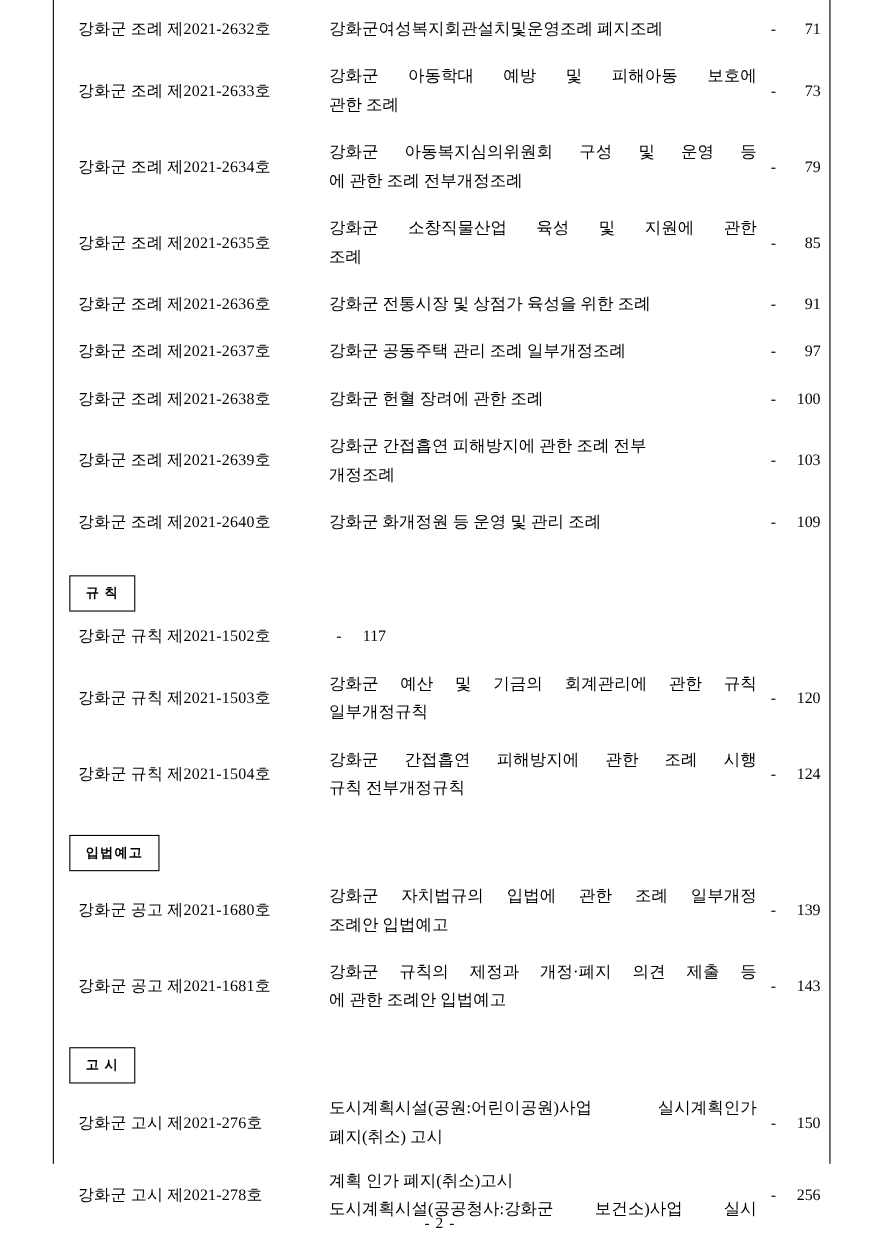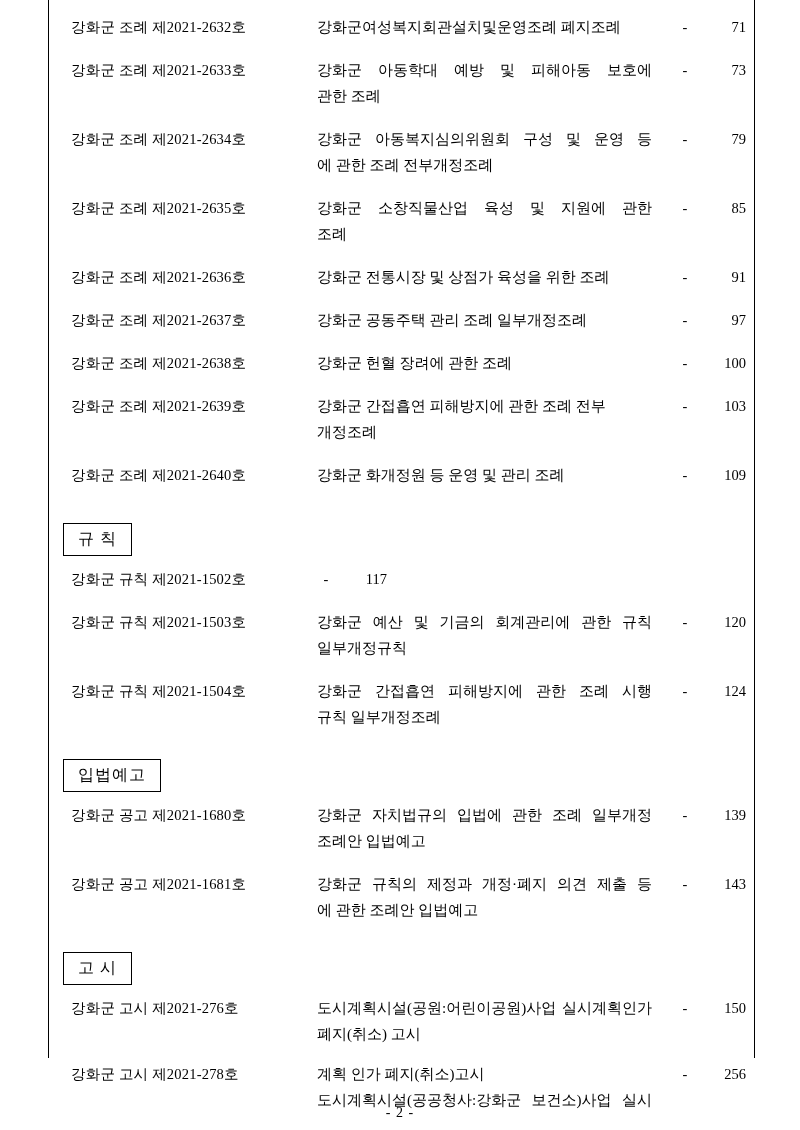--- a/index.html
+++ b/index.html
@@ -42,22 +42,21 @@
     left: 49px;
     top: 0px;
     width: 705px;
     height: 1058px;
     box-sizing: border-box;
     padding: 14px 0 0 0;
   }
   .row {
     margin: 0 0 17px 0;
     display: flex;
-    align-items: flex-start;
-    gap: 18px;
+    align-items: center;
   }
   .row.tight {
     margin-bottom: 14px;
     font-family: Liberation Serif, serif;
   }
   .col-no {
     width: 250px;
     flex: 0 0 250px;
     font-size: 14.5px;
     line-height: 26px;
@@ -95,23 +94,23 @@
     line-height: 26px;
     text-align: right;
     padding-right: 8px;
     box-sizing: border-box;
   }
   .section-head {
     margin: 6px 0 10px 14px;
     display: inline-block;
     border: 1.3px solid #000000;
     padding: 4px 14px 5px 14px;
-    font-size: 16px;
+    font-size: 12px;
     line-height: 22px;
-    font-weight: normal;
+    font-weight: bold;
     letter-spacing: 1px;
   }
   .section-wrap {
     margin-bottom: 6px;
   }
   .spacer-12 { height: 12px; }
   .spacer-6 { height: 6px; }
   .footer {
     position: absolute;
     left: 0;
@@ -237,21 +236,21 @@
           <span class="line">일부개정규칙</span>
         </div>
         <div class="col-dash">-</div>
         <div class="col-page">120</div>
       </div>
 
       <div class="row">
         <div class="col-no">강화군 규칙 제2021-1504호</div>
         <div class="col-title">
           <span class="line justify">강화군 간접흡연 피해방지에 관한 조례 시행</span>
-          <span class="line">규칙 일부개정조례</span>
+          <span class="line">규칙 전부개정규칙</span>
         </div>
         <div class="col-dash">-</div>
         <div class="col-page">124</div>
       </div>
     </div>
 
     <div class="spacer-6"></div>
 
     <div class="section-wrap">
       <div class="section-head">입법예고</div>

